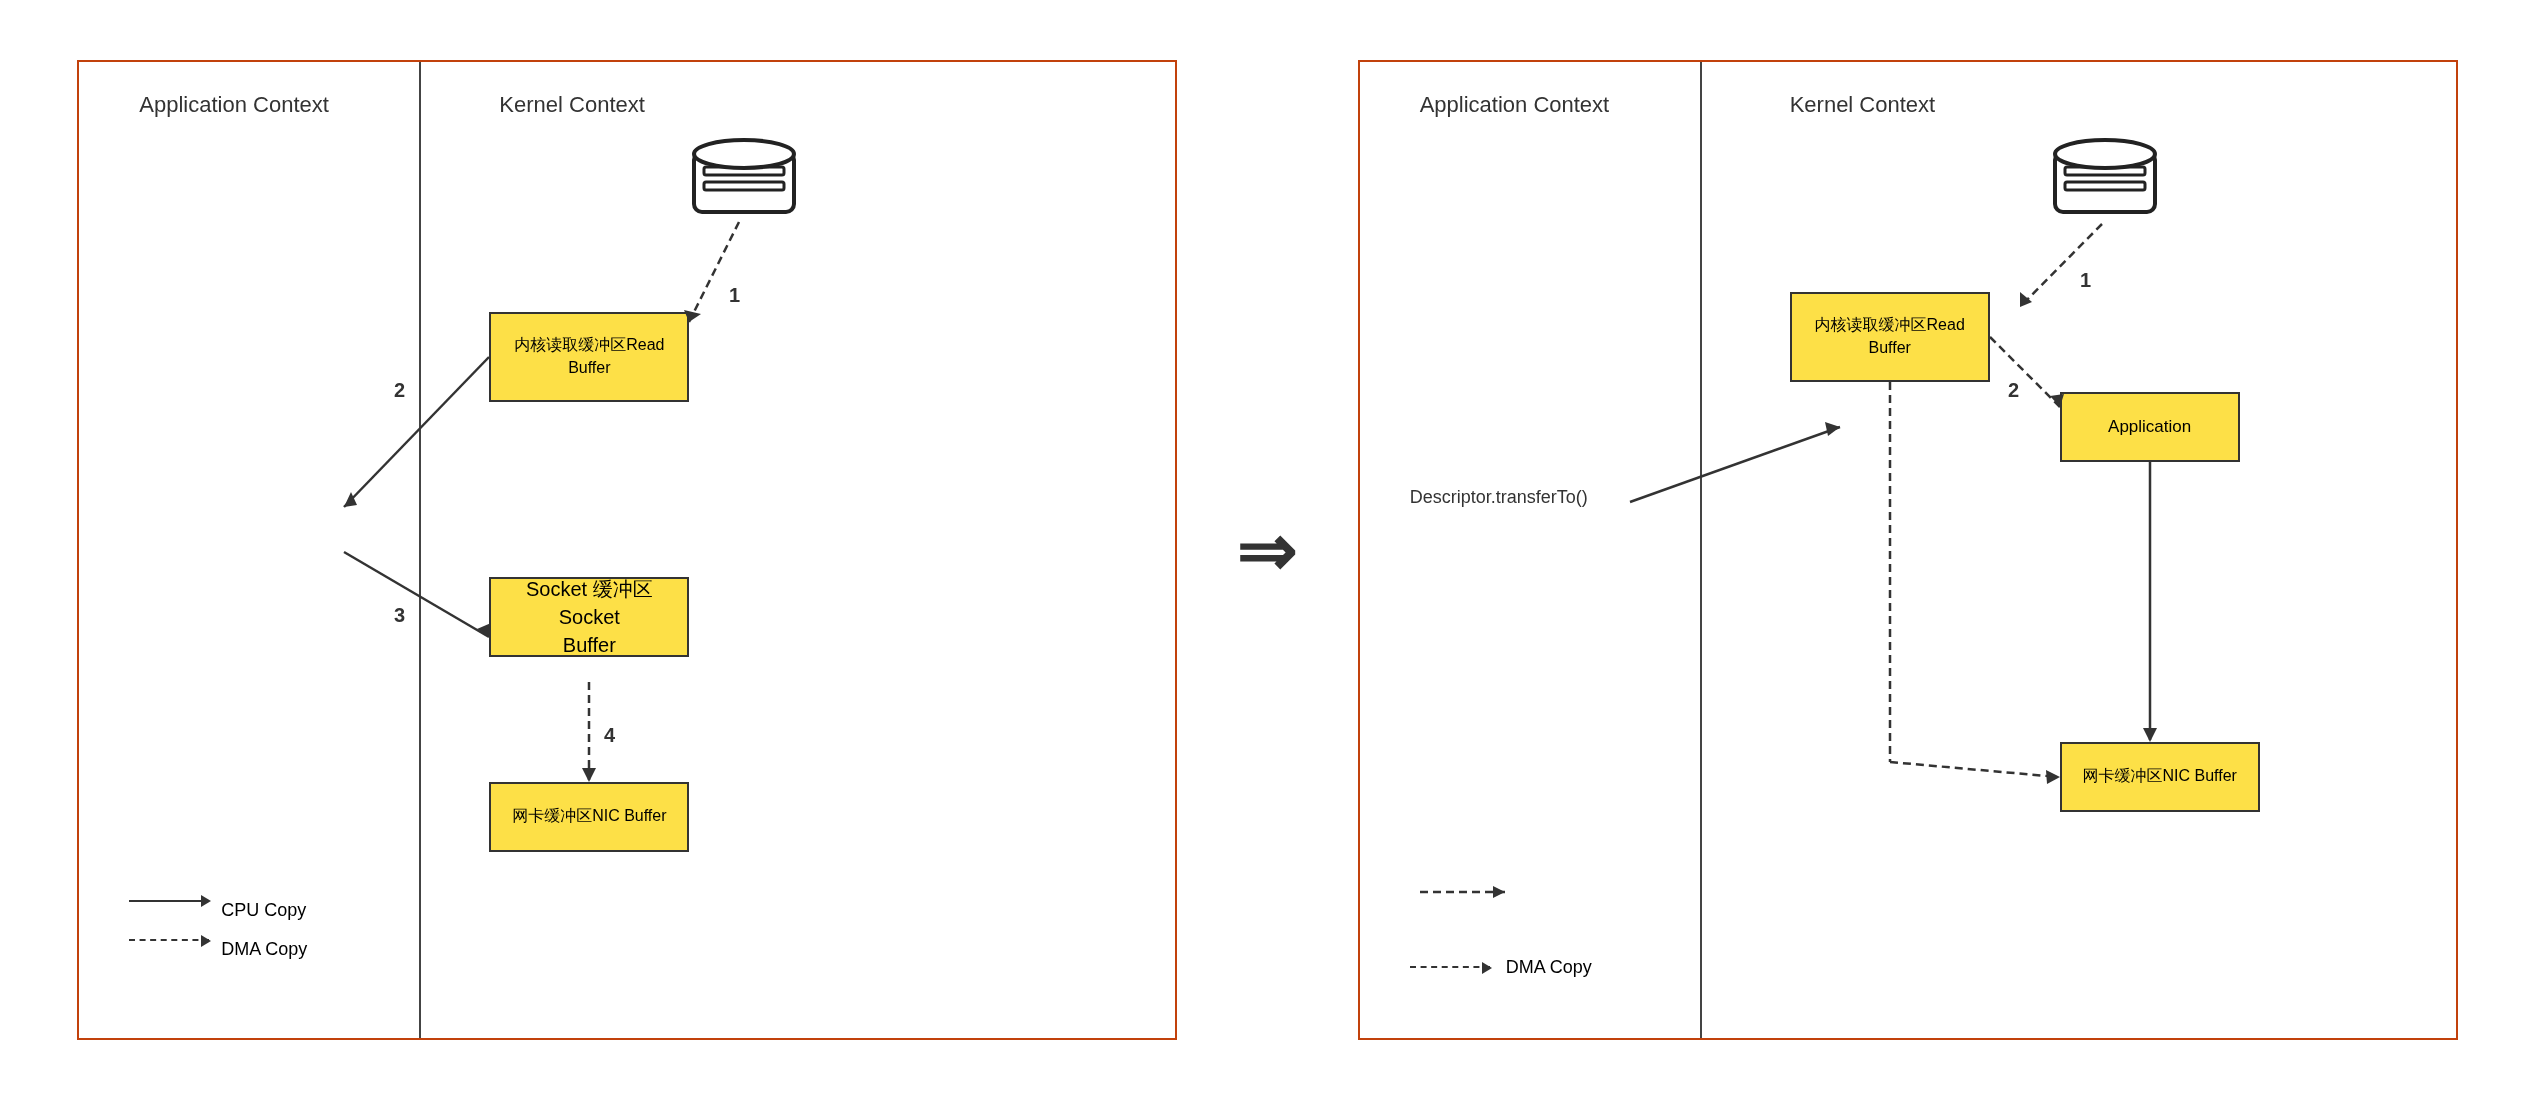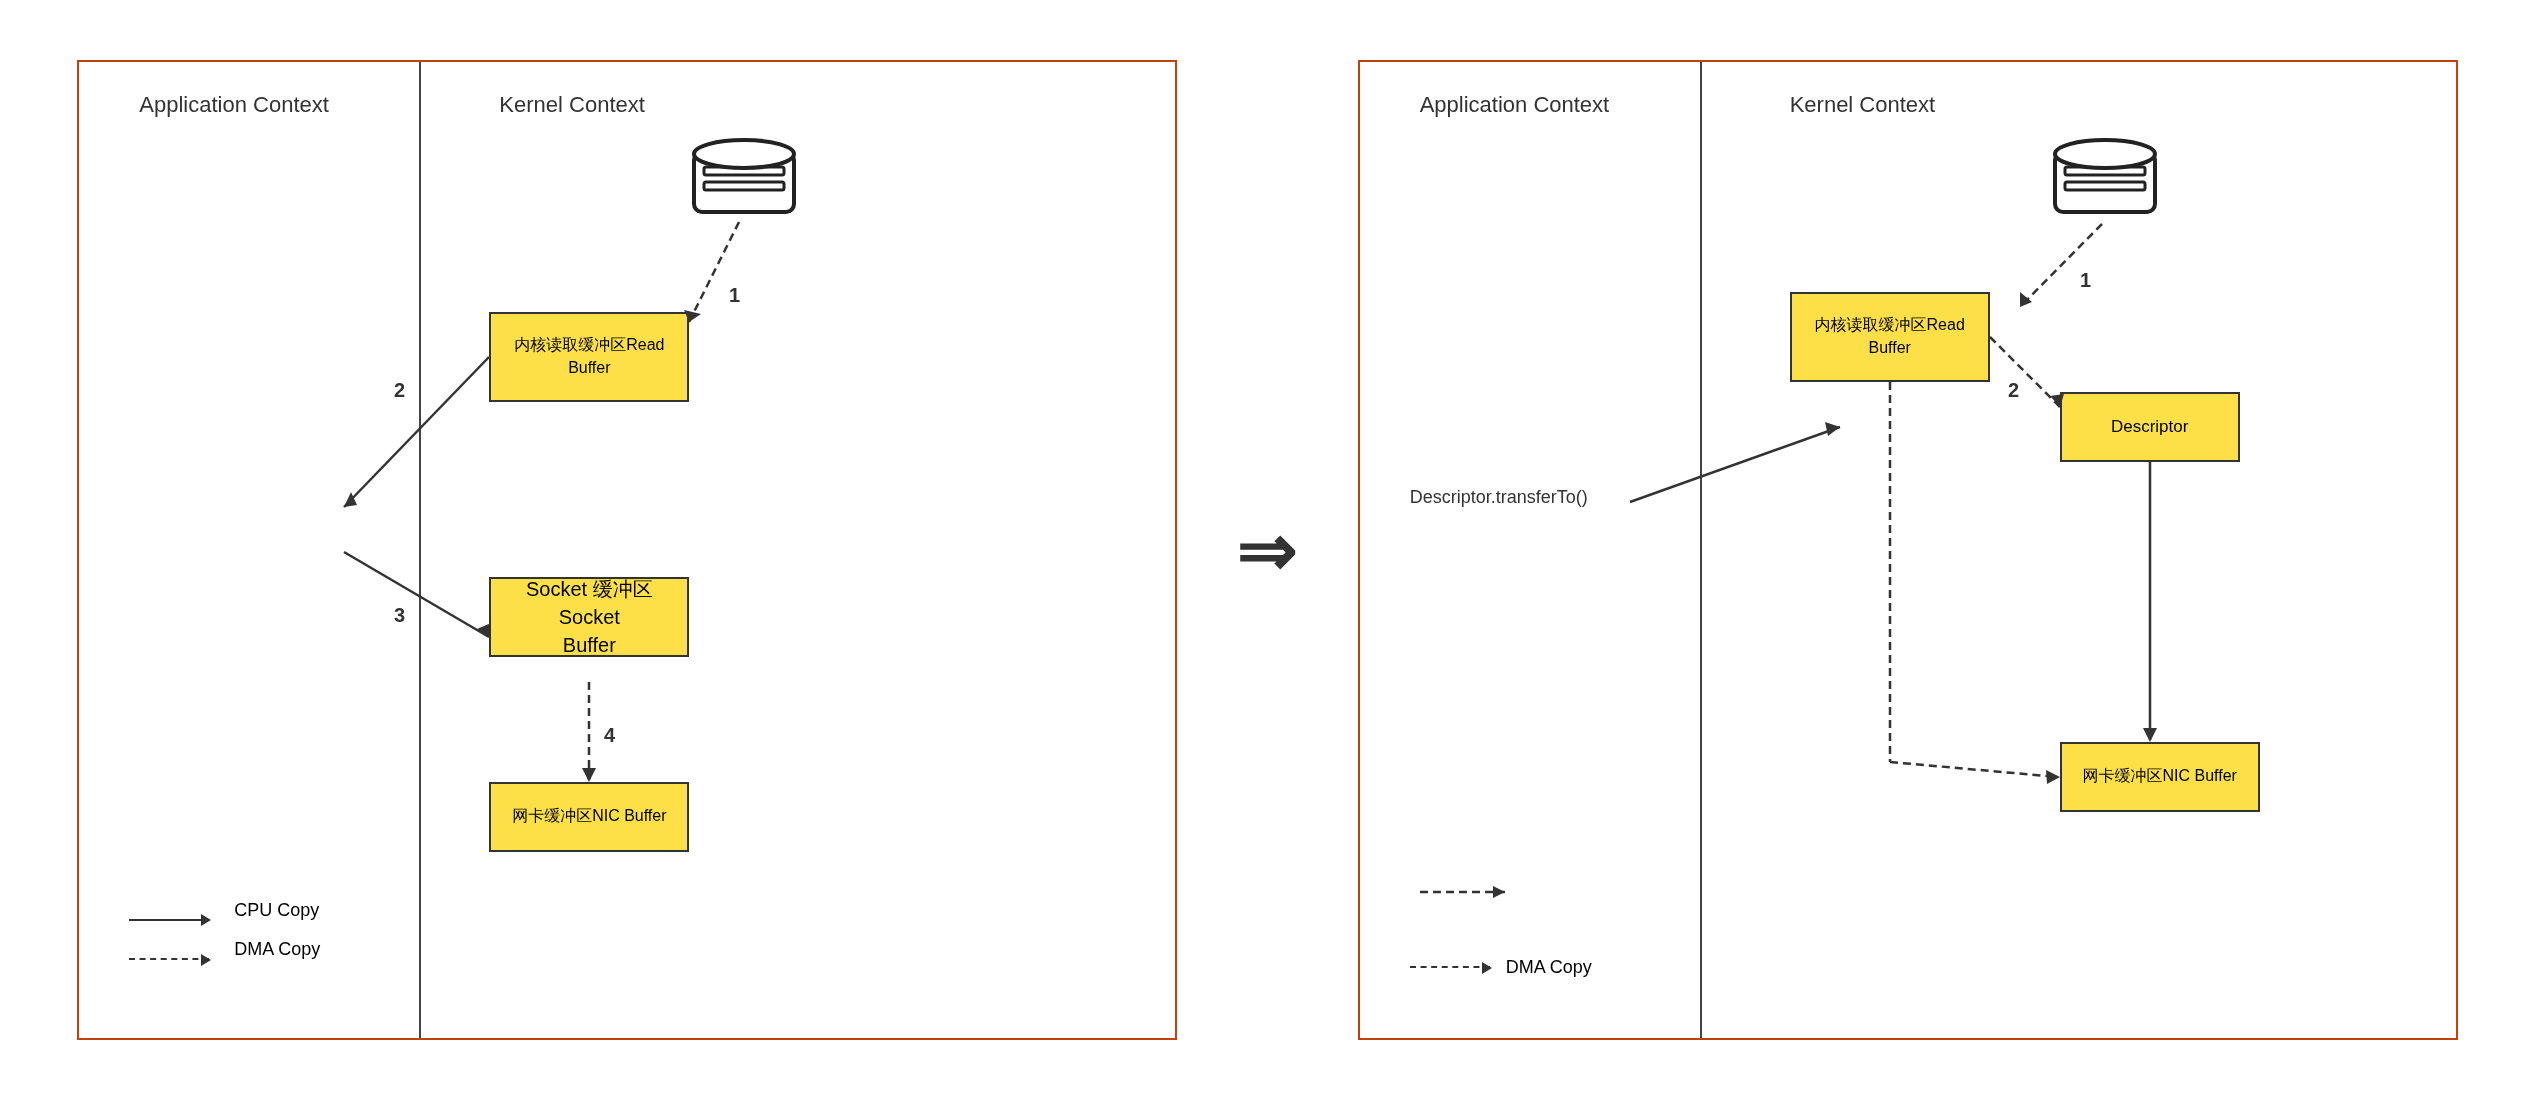--- a/index.html
+++ b/index.html
@@ -67,22 +67,22 @@
 
     .legend {
       position: absolute;
       bottom: 60px;
       left: 50px;
       font-size: 18px;
     }
 
     .legend-item {
       display: flex;
-      align-items: flex-end;
-      gap: 25px;
+      align-items: flex-start;
+      gap: 12px;
       margin-bottom: 18px;
     }
 
     .legend-line {
       width: 80px;
       height: 2px;
       background: #333;
       position: relative;
     }
     .legend-line::after {
@@ -207,21 +207,21 @@
       <rect x="15" y="50" width="80" height="8" rx="2" fill="none" stroke="#222" stroke-width="3"></rect>
       <ellipse cx="55" cy="22" rx="50" ry="14" fill="white" stroke="#222" stroke-width="4"></ellipse>
     </svg>
   </div>
 
   <div class="buffer-box" style="left: 430px; top: 230px; width: 200px; height: 90px; font-size: 16px;">
     内核读取缓冲区Read<br>Buffer
   </div>
 
   <div class="buffer-box" style="left: 700px; top: 330px; width: 180px; height: 70px; font-size: 17px;">
-    Descriptor
+    Application
   </div>
 
   <div style="position: absolute; left: 50px; top: 425px; font-size: 18px; color: #333;">
     Descriptor.transferTo()
   </div>
 
   <div class="buffer-box" style="left: 700px; top: 680px; width: 200px; height: 70px; font-size: 16px;">
     网卡缓冲区NIC Buffer
   </div>
 

